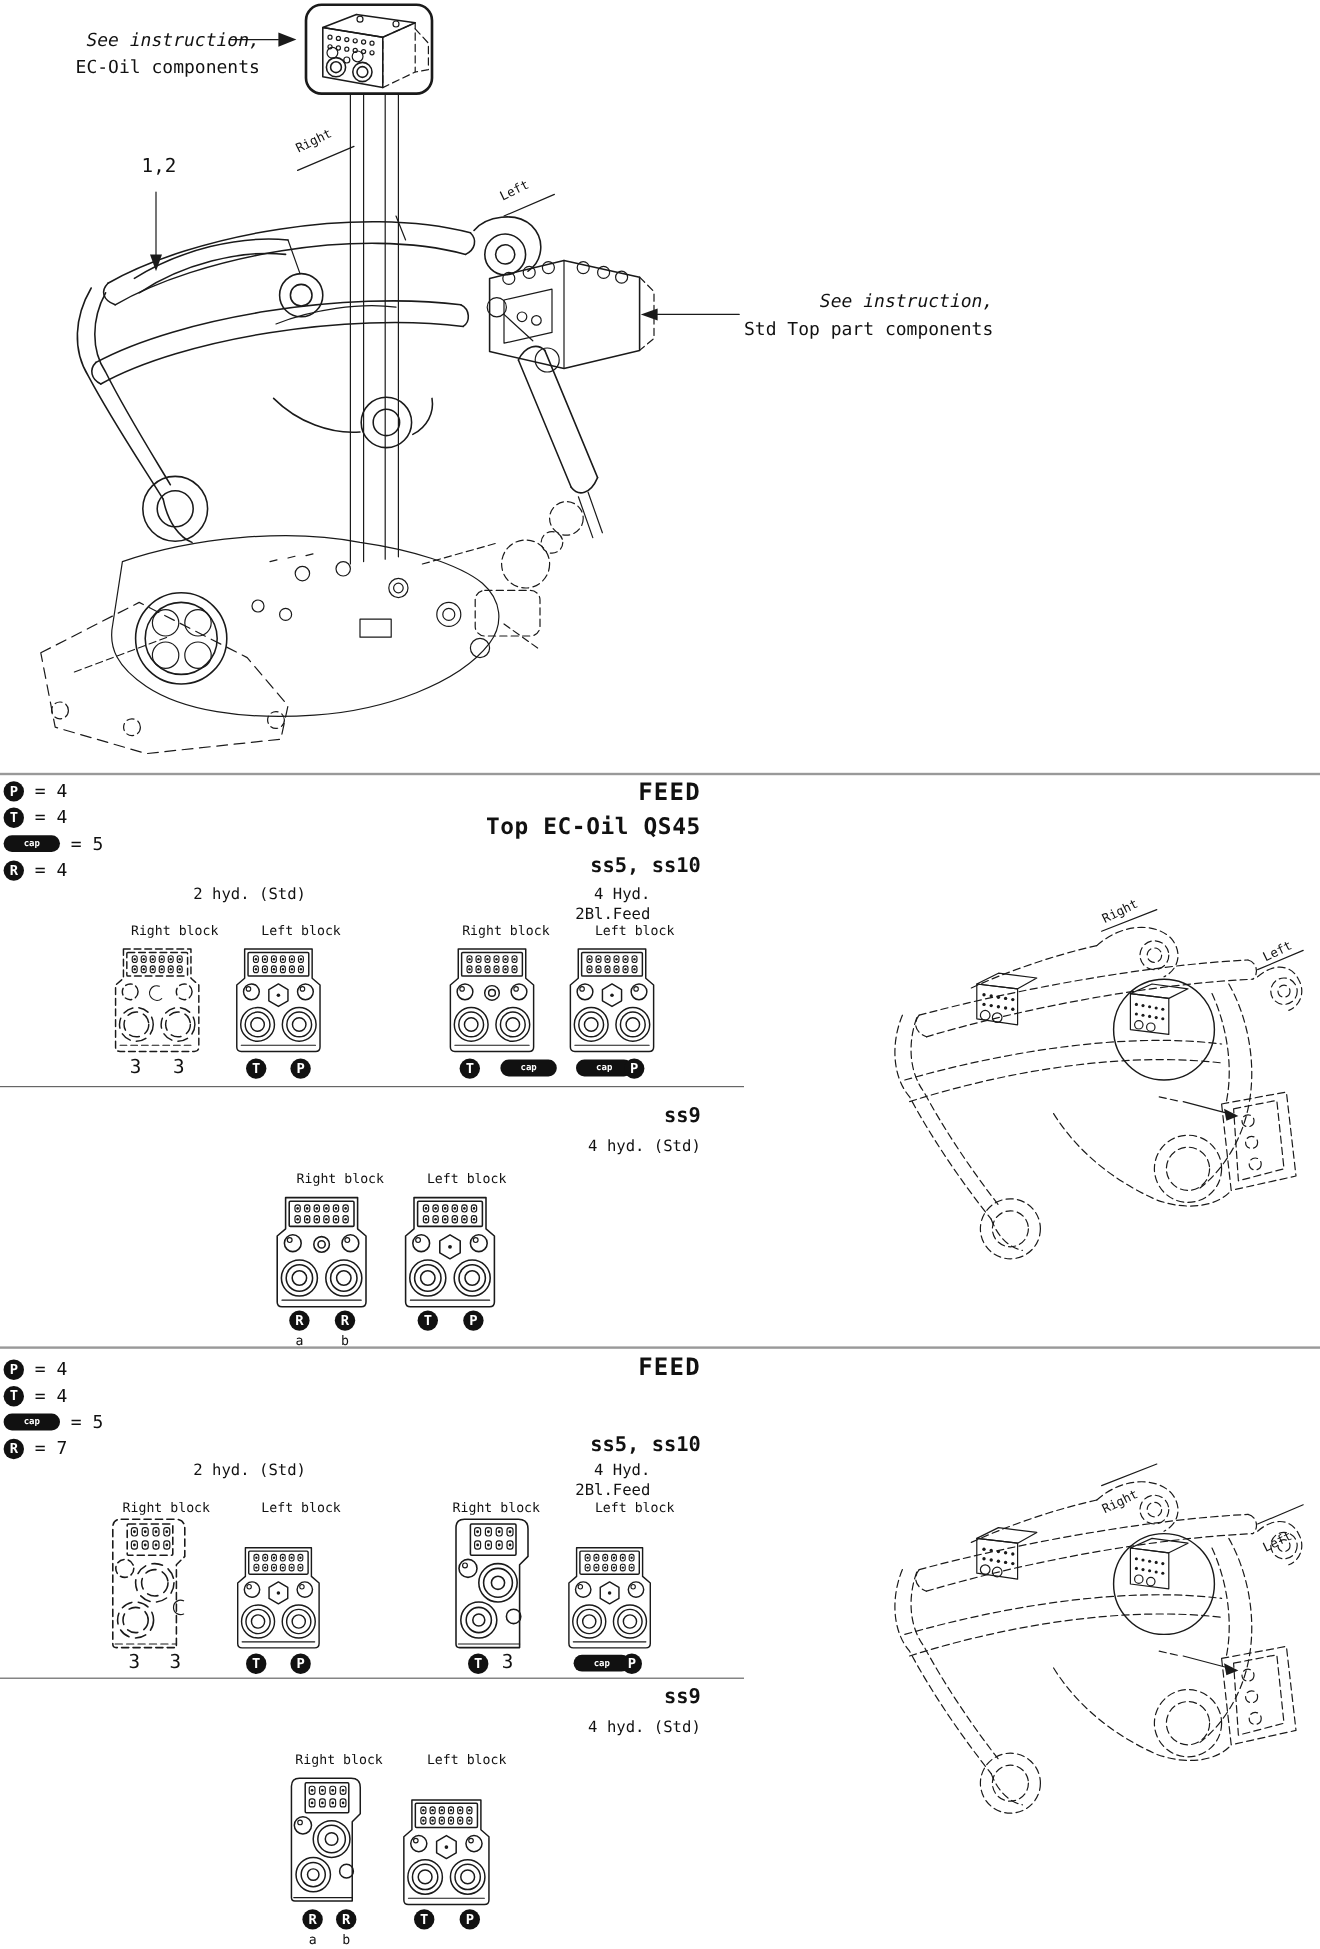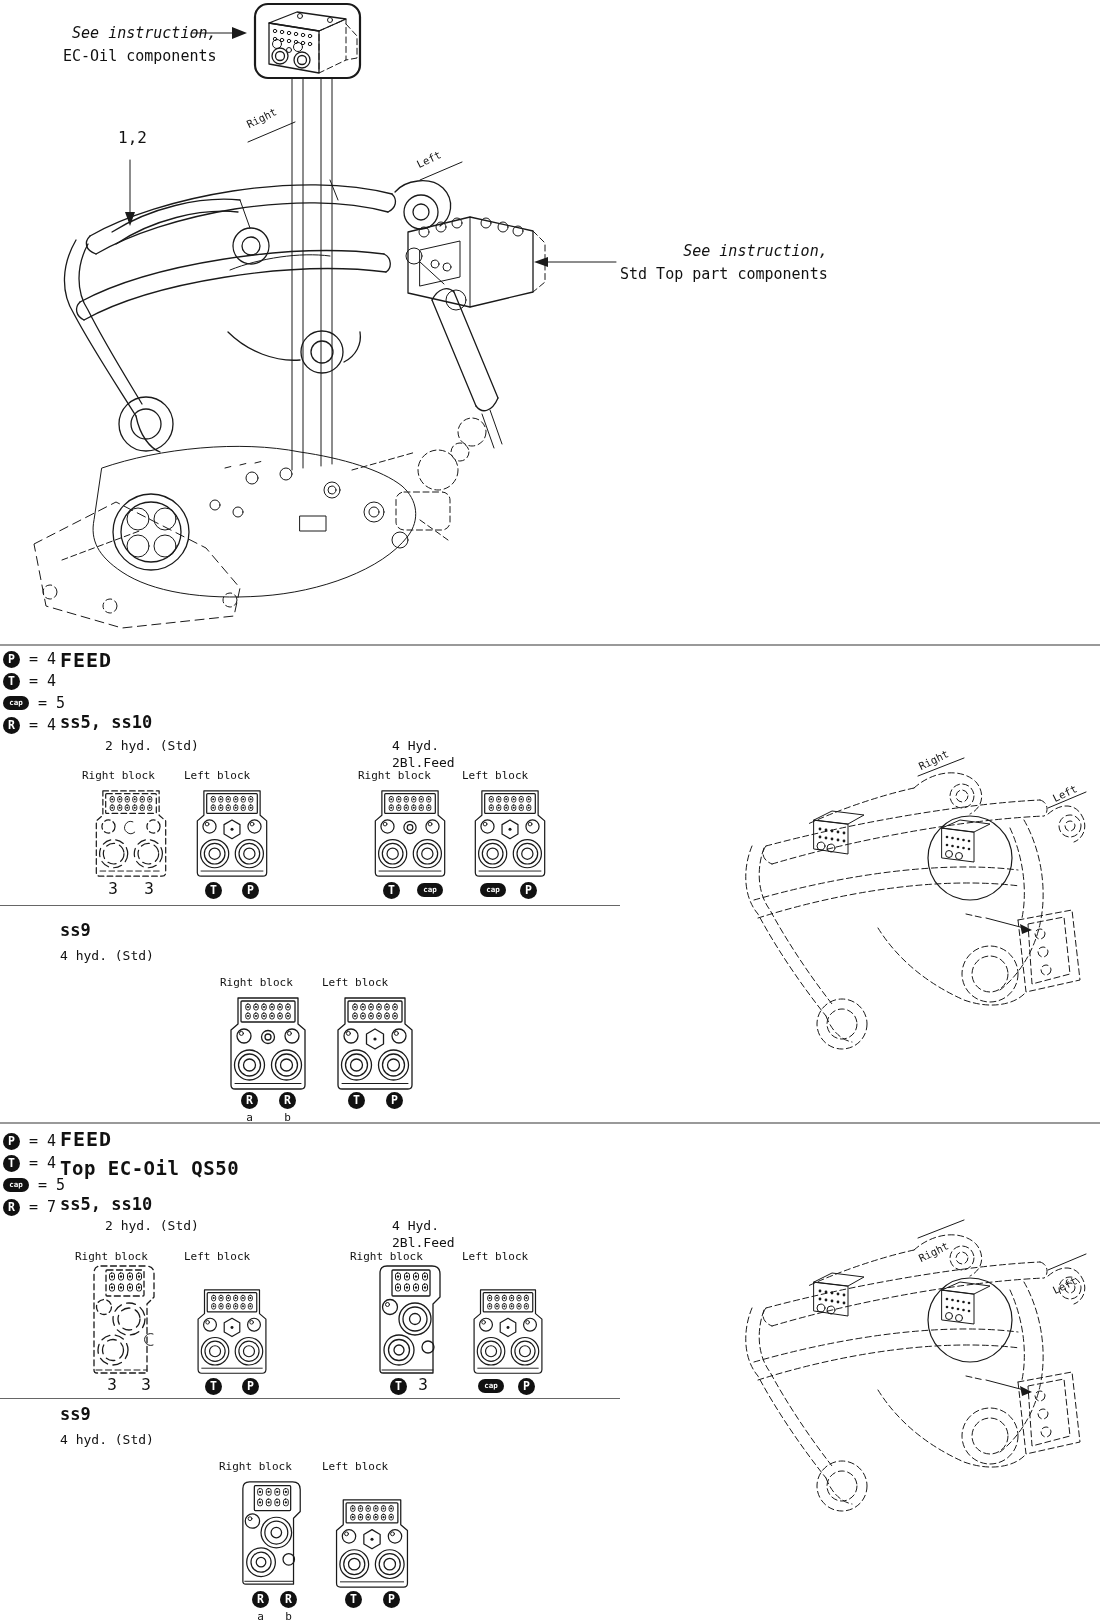--- a/index.html
+++ b/index.html
@@ -1,32 +1,32 @@
 <!DOCTYPE html>
 <html><head>
 <meta charset="utf-8">
 <style>
   html,body{margin:0;padding:0;background:#fff;}
   #page{position:relative;width:1100px;height:1624px;background:#fff;overflow:hidden;
         font-family:"DejaVu Sans Mono",monospace;color:#111;}
   .abs{position:absolute;}
-  .ctr{text-align:left;}
+  .ctr{text-align:right;}
   .it{font-style:italic;}
   .callout{font-size:15px;line-height:23px;white-space:nowrap;text-align:right;}
   .h1{font-size:20px;font-weight:bold;letter-spacing:1px;}
   .h2{font-size:19px;font-weight:bold;letter-spacing:.5px;}
   .h3{font-size:17px;font-weight:bold;}
   .colhead{font-size:13px;white-space:nowrap;}
   .blklbl{font-size:11px;white-space:nowrap;}
   .ref{font-size:16px;}
   .rot{font-size:10.5px;transform:rotate(-26deg);transform-origin:left bottom;white-space:nowrap;}
   .legrow{display:flex;align-items:center;gap:9px;font-size:15px;}
   .badge{display:inline-block;width:17px;height:17px;border-radius:50%;background:#111;color:#fff;
          font-size:11.5px;font-weight:bold;line-height:17px;text-align:center;}
-  .badge.cap{width:26px;height:14px;border-radius:7px;font-size:7.5px;line-height:14px;letter-spacing:0;}
+  .badge.cap{width:47px;height:14px;border-radius:7px;font-size:7.5px;line-height:14px;letter-spacing:0;}
   .plainp{font-size:16px;width:14px;text-align:center;display:inline-block;}
   .sub{font-size:11px;width:17px;text-align:center;display:inline-block;}
   .sep-full{position:absolute;left:0;width:1100px;border-top:2px solid #999;}
   .sep-part{position:absolute;left:0;width:620px;border-top:1.5px solid #666;}
   
   .ln{fill:none;stroke:#1a1a1a;stroke-width:1.3;stroke-linecap:round;stroke-linejoin:round;}
   .thin{stroke-width:1;}
   .thick{stroke-width:2.2;}
   .dsh{stroke-dasharray:6 3.5;}
   .dshL{stroke-dasharray:9 5.5;}
@@ -479,20 +479,21 @@
       <span class="badge cap">cap</span>
       <span>= 5</span>
       </div>
     <div class="legrow" style="height:22px">
       <span class="badge">R</span>
       <span>= 4</span>
       </div>
   </div>
 
   <div class="abs ctr h1" style="left:60px;top:648px;width:524px">FEED</div>
+  <div class="abs ctr h2" style="left:60px;top:678px;width:524px">Top EC-Oil QS45</div>
   <div class="abs ctr h3" style="left:60px;top:712px;width:524px">ss5, ss10</div>
 
   <div class="abs ctr colhead" style="left:105px;top:738px;width:150px">2 hyd. (Std)</div>
   <div class="abs ctr colhead" style="left:392px;top:738px;width:150px">4 Hyd.</div>
   <div class="abs ctr colhead" style="left:392px;top:755px;width:150px">2Bl.Feed</div>
 
   <div class="abs ctr blklbl" style="left:82px;top:769px;width:100px">Right block</div>
   <div class="abs ctr blklbl" style="left:184px;top:769px;width:100px">Left block</div>
   <div class="abs ctr blklbl" style="left:358px;top:769px;width:100px">Right block</div>
   <div class="abs ctr blklbl" style="left:462px;top:769px;width:100px">Left block</div>
@@ -562,21 +563,20 @@
       <span class="badge cap">cap</span>
       <span>= 5</span>
       </div>
     <div class="legrow" style="height:22px">
       <span class="badge">R</span>
       <span>= 7</span>
       </div>
   </div>
 
   <div class="abs ctr h1" style="left:60px;top:1127px;width:524px">FEED</div>
-  <div class="abs ctr h2" style="left:60px;top:1157px;width:524px">Top EC-Oil QS50</div>
   <div class="abs ctr h3" style="left:60px;top:1194px;width:524px">ss5, ss10</div>
 
   <div class="abs ctr colhead" style="left:105px;top:1218px;width:150px">2 hyd. (Std)</div>
   <div class="abs ctr colhead" style="left:392px;top:1218px;width:150px">4 Hyd.</div>
   <div class="abs ctr colhead" style="left:392px;top:1235px;width:150px">2Bl.Feed</div>
 
   <div class="abs ctr blklbl" style="left:75px;top:1250px;width:100px">Right block</div>
   <div class="abs ctr blklbl" style="left:184px;top:1250px;width:100px">Left block</div>
   <div class="abs ctr blklbl" style="left:350px;top:1250px;width:100px">Right block</div>
   <div class="abs ctr blklbl" style="left:462px;top:1250px;width:100px">Left block</div>

